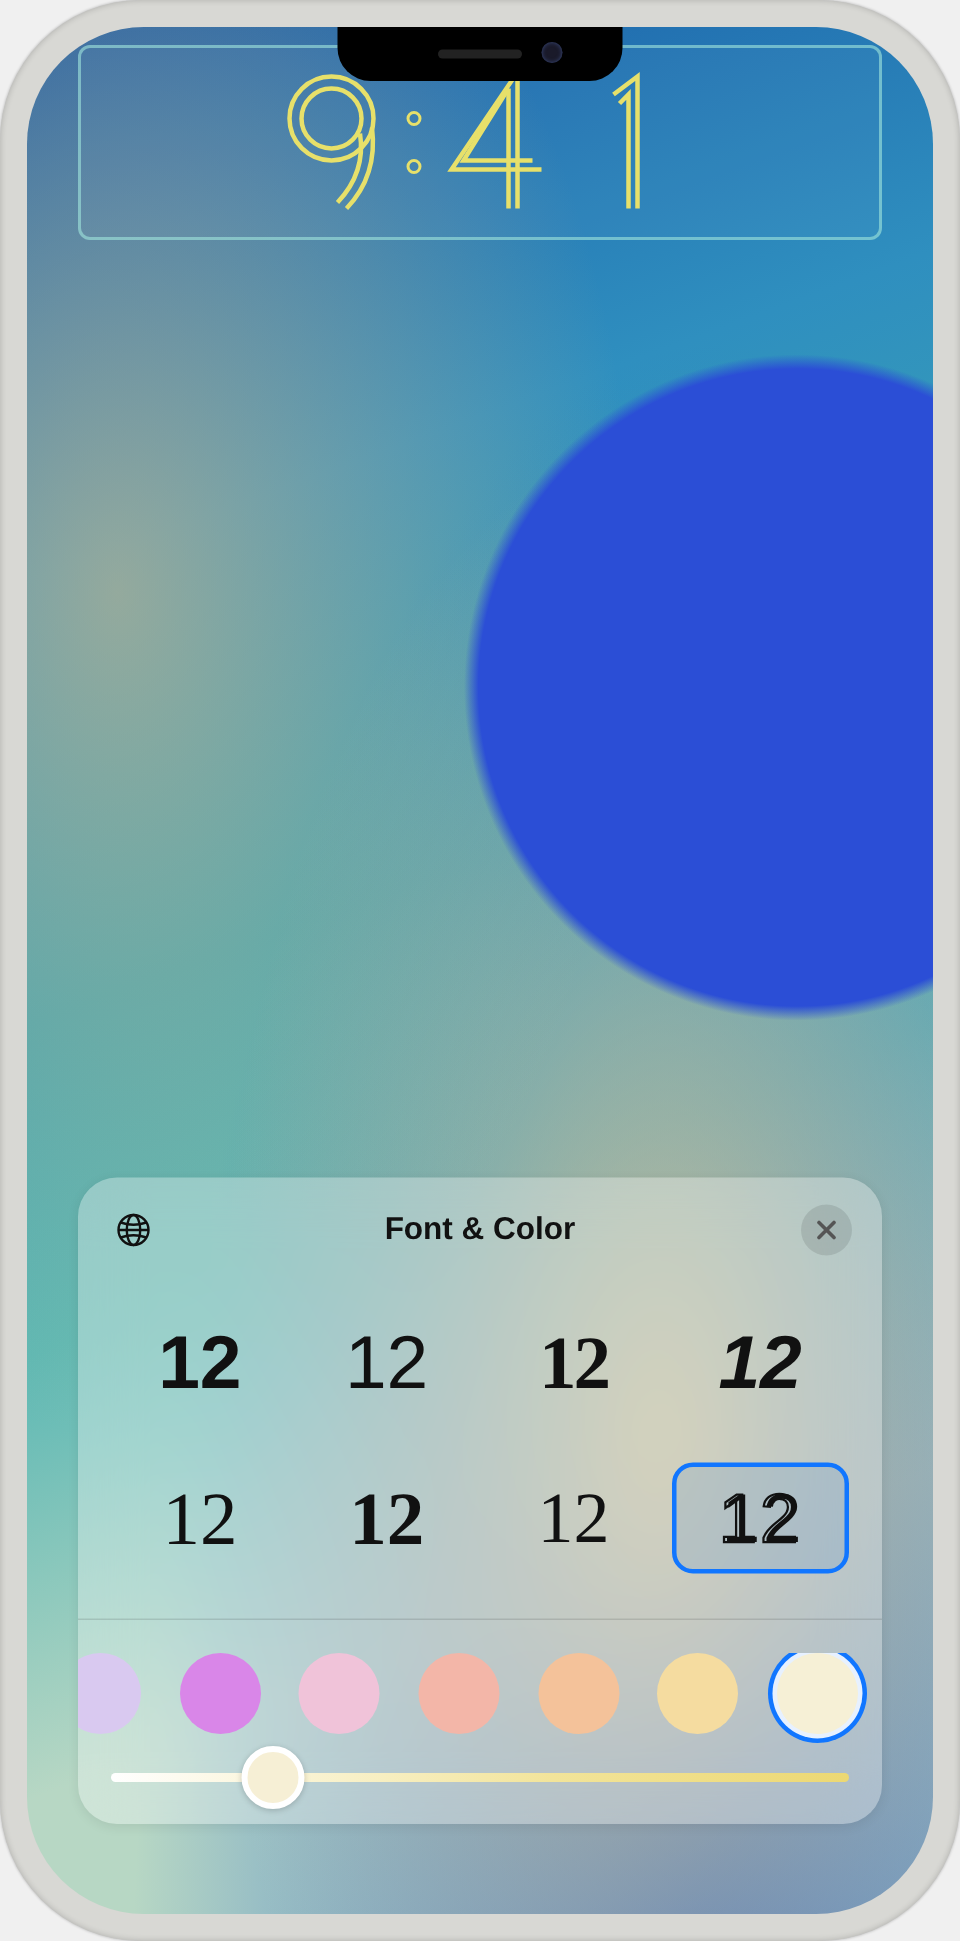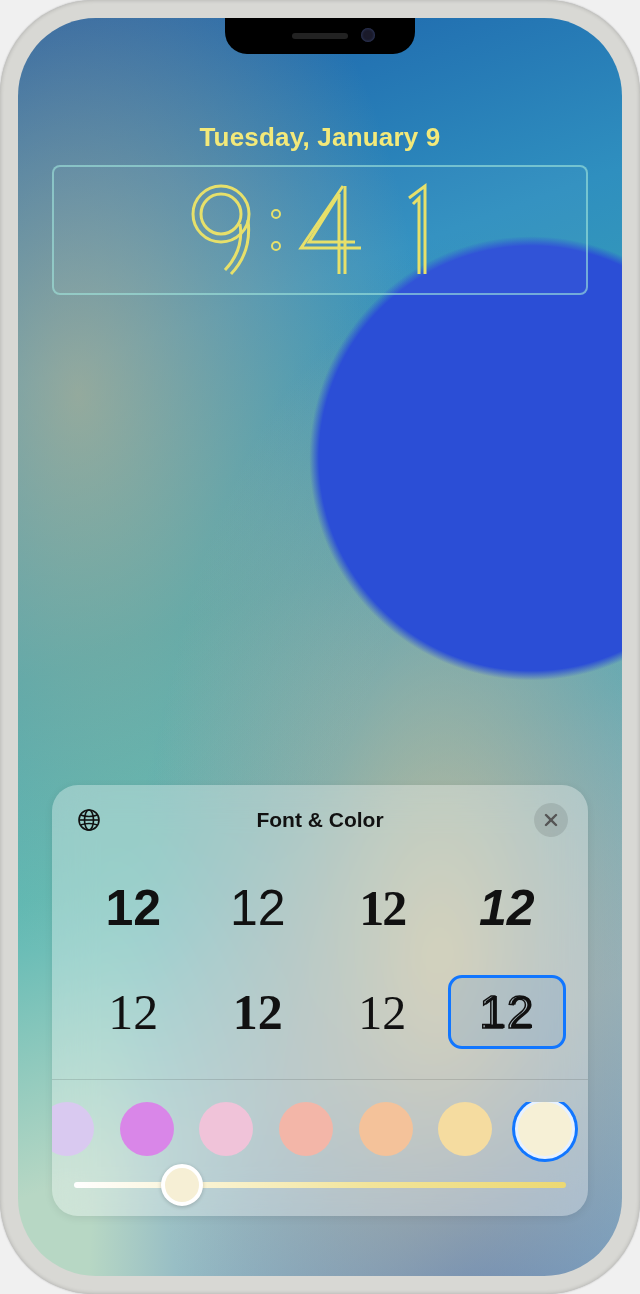--- a/index.html
+++ b/index.html
@@ -119,21 +119,20 @@
 <body>
 
 <div class="device-frame">
 
   <div class="screen">
     <div class="notch">
       <div class="speaker"></div>
       <div class="camera"></div>
     </div>
 
-    <div class="date-text">Tuesday, January 9</div>
 
     <div class="clock-box">
       <div class="clock-time">
 
         <svg class="clock-glyph" viewBox="0 0 80 100">
           <g fill="none" stroke="#e7e06a" stroke-width="3">
             <circle cx="40" cy="34" r="28"></circle>
             <circle cx="40" cy="34" r="20"></circle>
             <path d="M 67 40 Q 71 72 50 94"></path>
             <path d="M 59 44 Q 63 70 44 90"></path>

